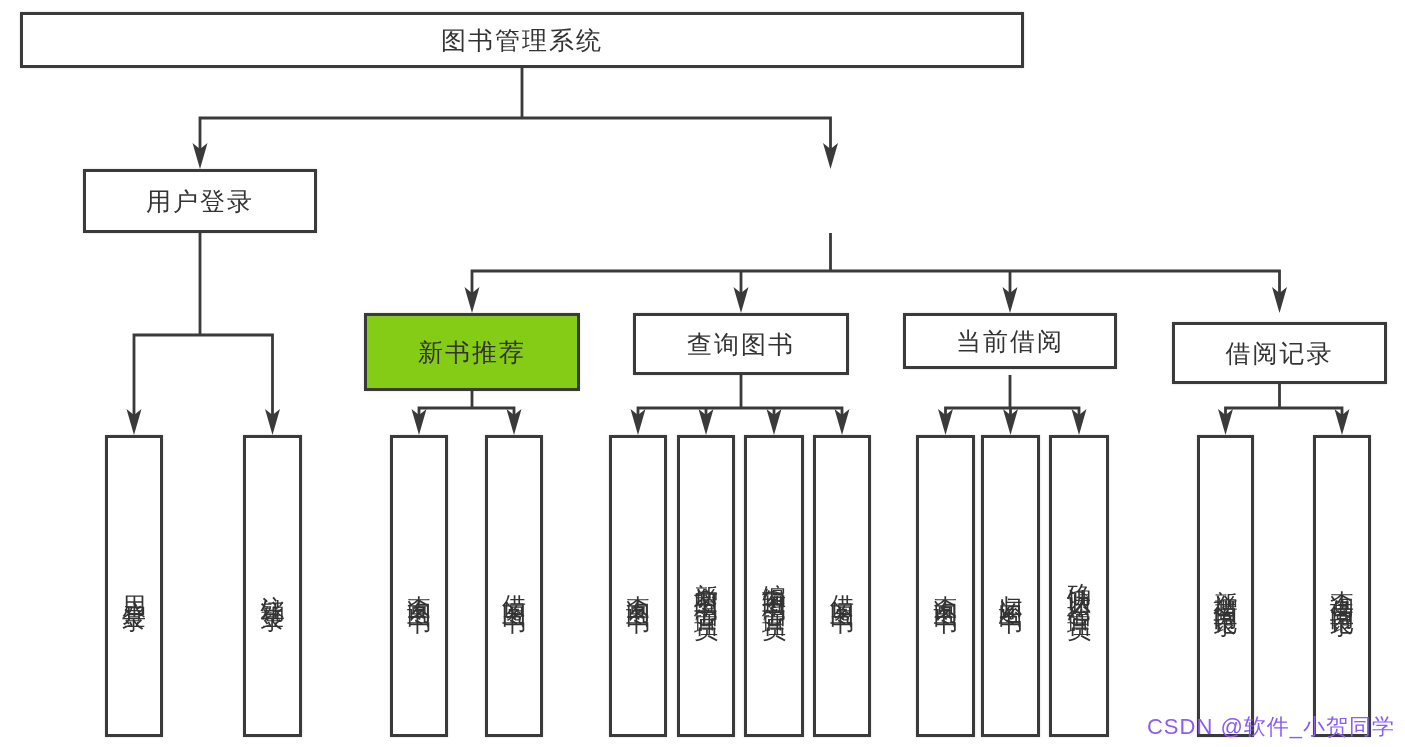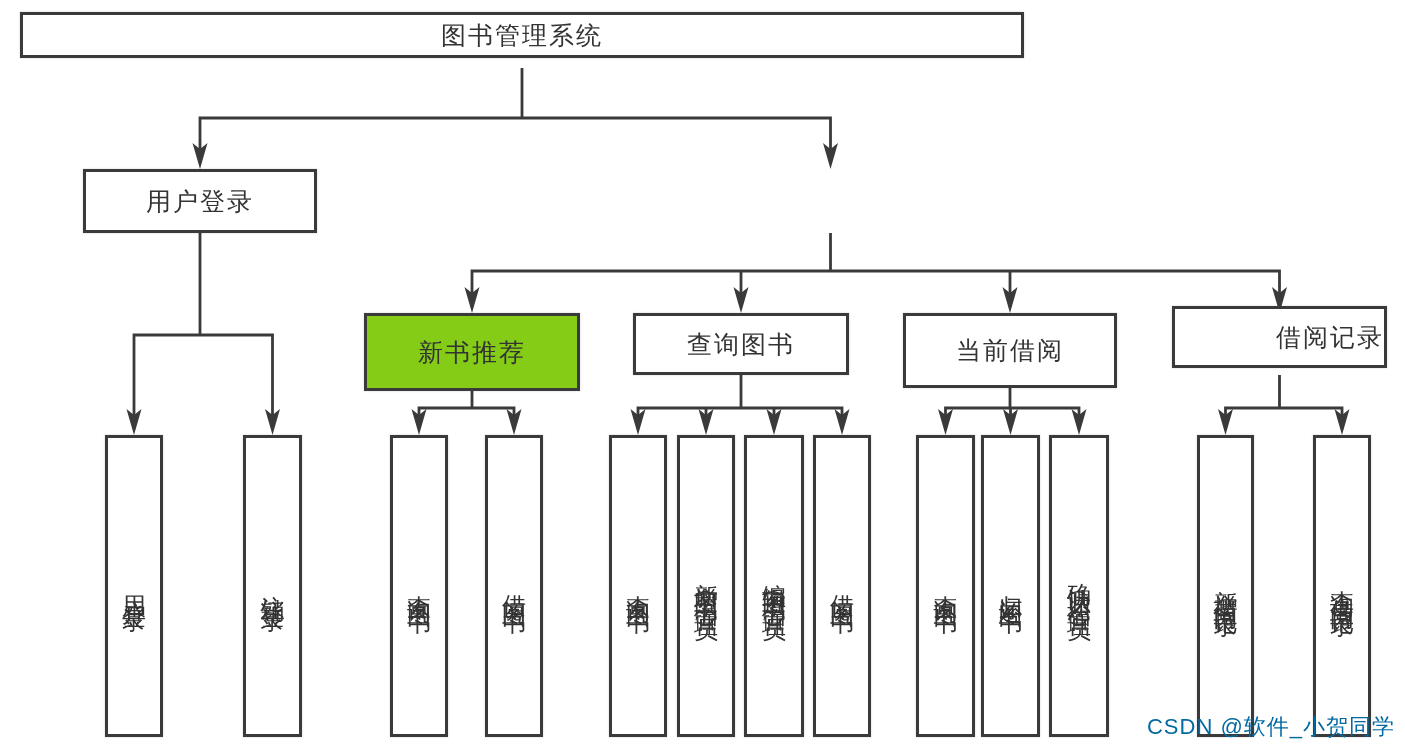--- a/index.html
+++ b/index.html
@@ -44,21 +44,21 @@
     font-size: 24px;
     letter-spacing: 5px;
     line-height: 1;
     white-space: nowrap;
   }
   .watermark {
     position: absolute;
     right: 10px;
     bottom: 5px;
     font-size: 22px;
-    color: #0369a1;
+    color: #8b5cf6;
     letter-spacing: 1px;
     white-space: nowrap;
     z-index: 5;
   }
 </style>
 </head>
 <body>
 
 <div class="canvas" id="canvas">
   <svg class="edges" id="edges" viewBox="0 0 1405 747" xmlns="http://www.w3.org/2000/svg">
@@ -83,36 +83,36 @@
       <path d="M 741 375 L 741 408 M 636.6 408 L 843.4 408 M 638 408 L 638 415 M 706 408 L 706 415 M 774 408 L 774 415 M 842 408 L 842 415" stroke="#3a3a3a" stroke-width="2.8" fill="none"></path>
       <polygon points="945.5,435 938,409 945.5,415 953,409" fill="#3a3a3a"></polygon>
       <polygon points="1010.5,435 1003,409 1010.5,415 1018,409" fill="#3a3a3a"></polygon>
       <polygon points="1079,435 1071.5,409 1079,415 1086.5,409" fill="#3a3a3a"></polygon>
       <path d="M 1010 375 L 1010 408 M 944.1 408 L 1080.4 408 M 945.5 408 L 945.5 415 M 1010.5 408 L 1010.5 415 M 1079 408 L 1079 415" stroke="#3a3a3a" stroke-width="2.8" fill="none"></path>
       <polygon points="1225.5,435 1218,409 1225.5,415 1233,409" fill="#3a3a3a"></polygon>
       <polygon points="1342,435 1334.5,409 1342,415 1349.5,409" fill="#3a3a3a"></polygon>
       <path d="M 1279.5 375 L 1279.5 408 M 1224.1 408 L 1343.4 408 M 1225.5 408 L 1225.5 415 M 1342 408 L 1342 415" stroke="#3a3a3a" stroke-width="2.8" fill="none"></path>
     </svg>
   <div class="watermark">CSDN @软件_小贺同学</div>
-<div class="node h" style="left: 20px; top: 12px; width: 1004px; height: 46px; border-color: rgb(58, 58, 58); color: rgb(51, 51, 51); background: rgb(255, 255, 255);">
+<div class="node h" style="left: 20px; top: 12px; width: 1004px; height: 56px; border-color: rgb(58, 58, 58); color: rgb(51, 51, 51); background: rgb(255, 255, 255);">
       <span>图书管理系统</span>
     </div>
     <div class="node h" style="left: 83px; top: 169px; width: 234px; height: 64px; border-color: rgb(58, 58, 58); color: rgb(51, 51, 51); background: rgb(255, 255, 255);">
       <span>用户登录</span>
     </div>
     <div class="node h" style="left: 364px; top: 313px; width: 216px; height: 78px; border-color: rgb(58, 58, 58); color: rgb(51, 51, 51); background: #84cc16;">
       <span>新书推荐</span>
     </div>
     <div class="node h" style="left: 633px; top: 313px; width: 216px; height: 62px; border-color: rgb(58, 58, 58); color: rgb(51, 51, 51); background: rgb(255, 255, 255);">
       <span>查询图书</span>
     </div>
-    <div class="node h" style="left: 903px; top: 313px; width: 214px; height: 75px; border-color: rgb(58, 58, 58); color: rgb(51, 51, 51); background: rgb(255, 255, 255);">
+    <div class="node h" style="left: 903px; top: 313px; width: 214px; height: 56px; border-color: rgb(58, 58, 58); color: rgb(51, 51, 51); background: rgb(255, 255, 255);">
       <span>当前借阅</span>
     </div>
-    <div class="node h" style="left: 1172px; top: 306px; width: 215px; height: 62px; border-color: rgb(58, 58, 58); color: rgb(51, 51, 51); background: rgb(255, 255, 255); justify-content: flex-end;">
+    <div class="node h" style="left: 1172px; top: 322px; width: 215px; height: 62px; border-color: rgb(58, 58, 58); color: rgb(51, 51, 51); background: rgb(255, 255, 255);">
       <span>借阅记录</span>
     </div>
     <div class="node v" style="left: 105px; top: 435px; width: 58px; height: 302px; border-color: rgb(58, 58, 58); color: rgb(51, 51, 51); background: rgb(255, 255, 255);">
       <span>用户登录</span>
     </div>
     <div class="node v" style="left: 243px; top: 435px; width: 59px; height: 302px; border-color: rgb(58, 58, 58); color: rgb(51, 51, 51); background: rgb(255, 255, 255);">
       <span>注销登录</span>
     </div>
     <div class="node v" style="left: 390px; top: 435px; width: 58px; height: 302px; border-color: rgb(58, 58, 58); color: rgb(51, 51, 51); background: rgb(255, 255, 255);">
       <span>查询图书</span>

